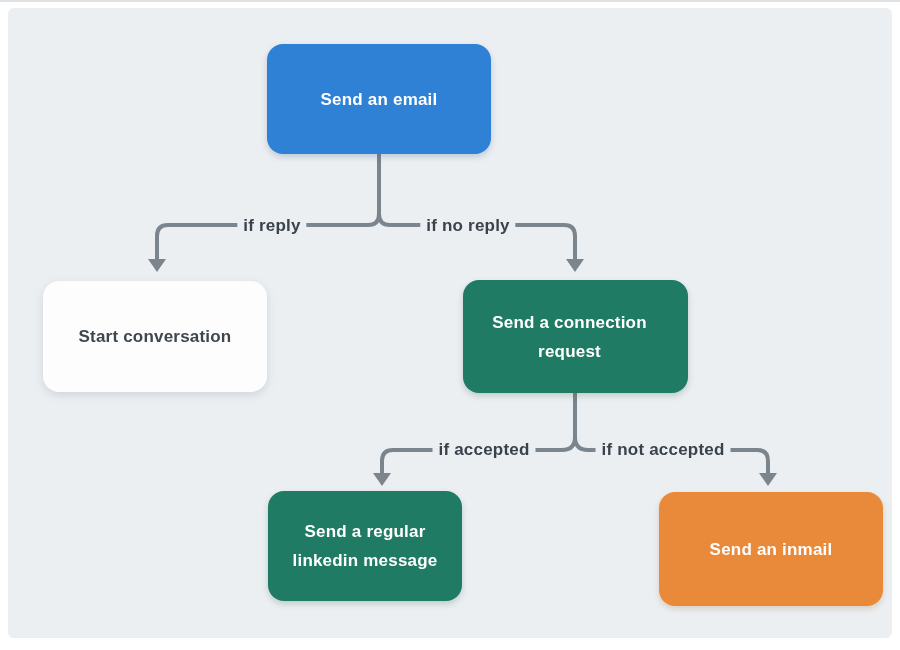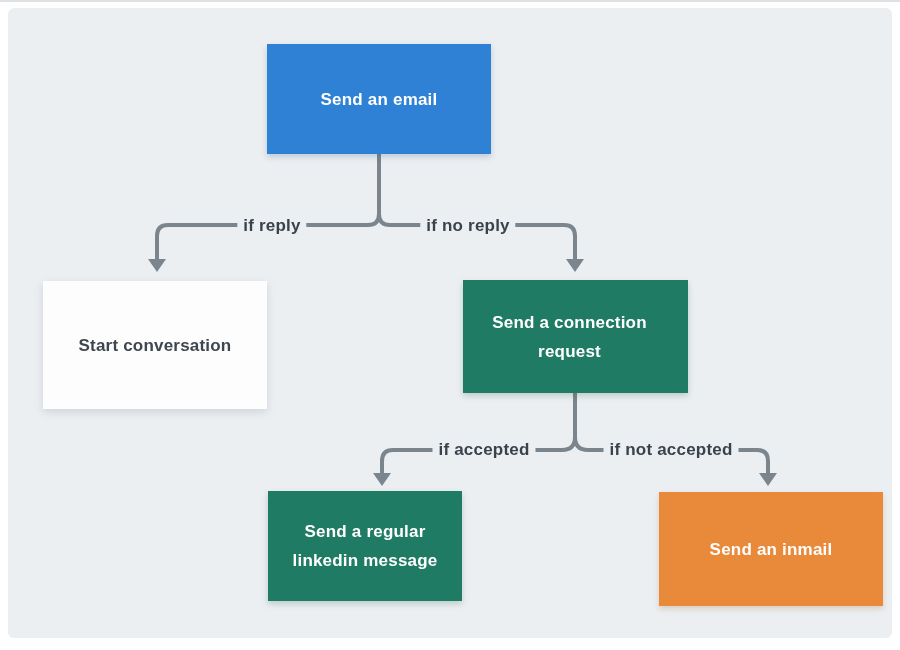--- a/index.html
+++ b/index.html
@@ -22,21 +22,21 @@
     fill:none;
     stroke:var(--connector,#7b858e);
     stroke-width:4;
     stroke-linecap:round;
   }
   .arrowhead { fill:var(--connector,#7b858e); }
   .node {
     position:absolute; box-sizing:border-box;
     display:flex; align-items:center; justify-content:center;
     text-align:center; padding:0 24px;
-    border-radius:0;
+    border-radius:16px;
     font-size:17px; font-weight:700; line-height:29px; letter-spacing:.2px;
   }
   .node-blue   { background:var(--node_blue,#2e81d4);  color:var(--node_text_light,#fff); box-shadow:0 3px 6px rgba(46,90,136,.25); }
   .node-green  { background:var(--node_green,#1f7b63); color:var(--node_text_light,#fff); box-shadow:0 3px 6px rgba(25,80,66,.22); }
   .node-orange { background:var(--node_orange,#e98a3b);color:var(--node_text_light,#fff); box-shadow:0 3px 6px rgba(150,90,30,.22); }
   .node-white  { background:var(--node_white,#fdfdfe); color:var(--node_text_dark,#3e464e); box-shadow:0 3px 8px rgba(120,135,150,.25); }
   .edge-label {
     position:absolute; transform:translate(-50%,-50%);
     background:var(--panel_background,#eceff2);
     color:var(--edge_label_text,#3a424b);
@@ -61,32 +61,32 @@
   <path class="connector" d="M 575 391 L 575 437 Q 575 450 562 450 L 393 450 Q 382 450 382 461 L 382 474"></path>
   <path class="connector" d="M 575 437 Q 575 450 588 450 L 757 450 Q 768 450 768 461 L 768 474"></path>
   <polygon class="arrowhead" points="373,473 391,473 382,486"></polygon>
   <polygon class="arrowhead" points="759,473 777,473 768,486"></polygon>
 </svg>
 
 <div class="node node-blue" style="left:267px; top:44px; width:224px; height:110px;">
   <span>Send an email</span>
 </div>
 
-<div class="node node-white" style="left:43px; top:281px; width:224px; height:128px;">
+<div class="node node-white" style="left:43px; top:281px; width:224px; height:111px;">
   <span>Start conversation</span>
 </div>
 
 <div class="node node-green" style="left:463px; top:280px; width:225px; height:113px;padding-left:12px;">
   <span>Send a connection request</span>
 </div>
 
 <div class="node node-green" style="left:268px; top:491px; width:194px; height:110px;">
   <span>Send a regular linkedin message</span>
 </div>
 
 <div class="node node-orange" style="left:659px; top:492px; width:224px; height:114px;">
   <span>Send an inmail</span>
 </div>
 
 <span class="edge-label" style="left:272px; top:226px;">if reply</span>
 <span class="edge-label" style="left:468px; top:226px;text-align:right;">if no reply</span>
 <span class="edge-label" style="left:484px; top:450px;text-align:right;">if accepted</span>
-<span class="edge-label" style="left:663px; top:450px;margin-left:8px;">if not accepted</span>
+<span class="edge-label" style="left:663px; top:450px;">if not accepted</span>
 
 </body></html>

